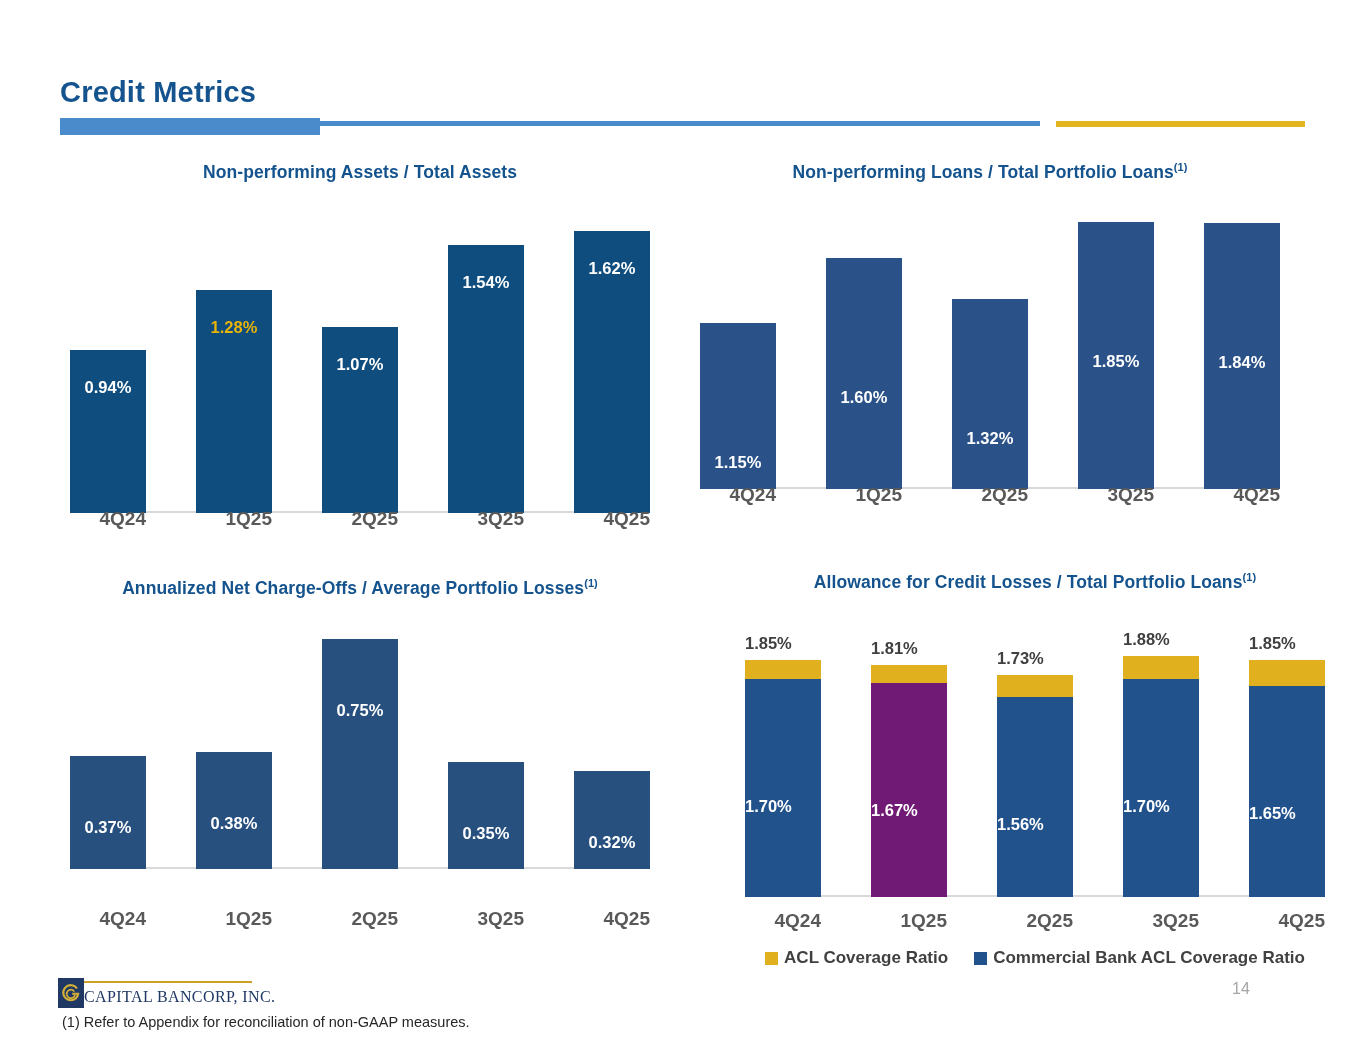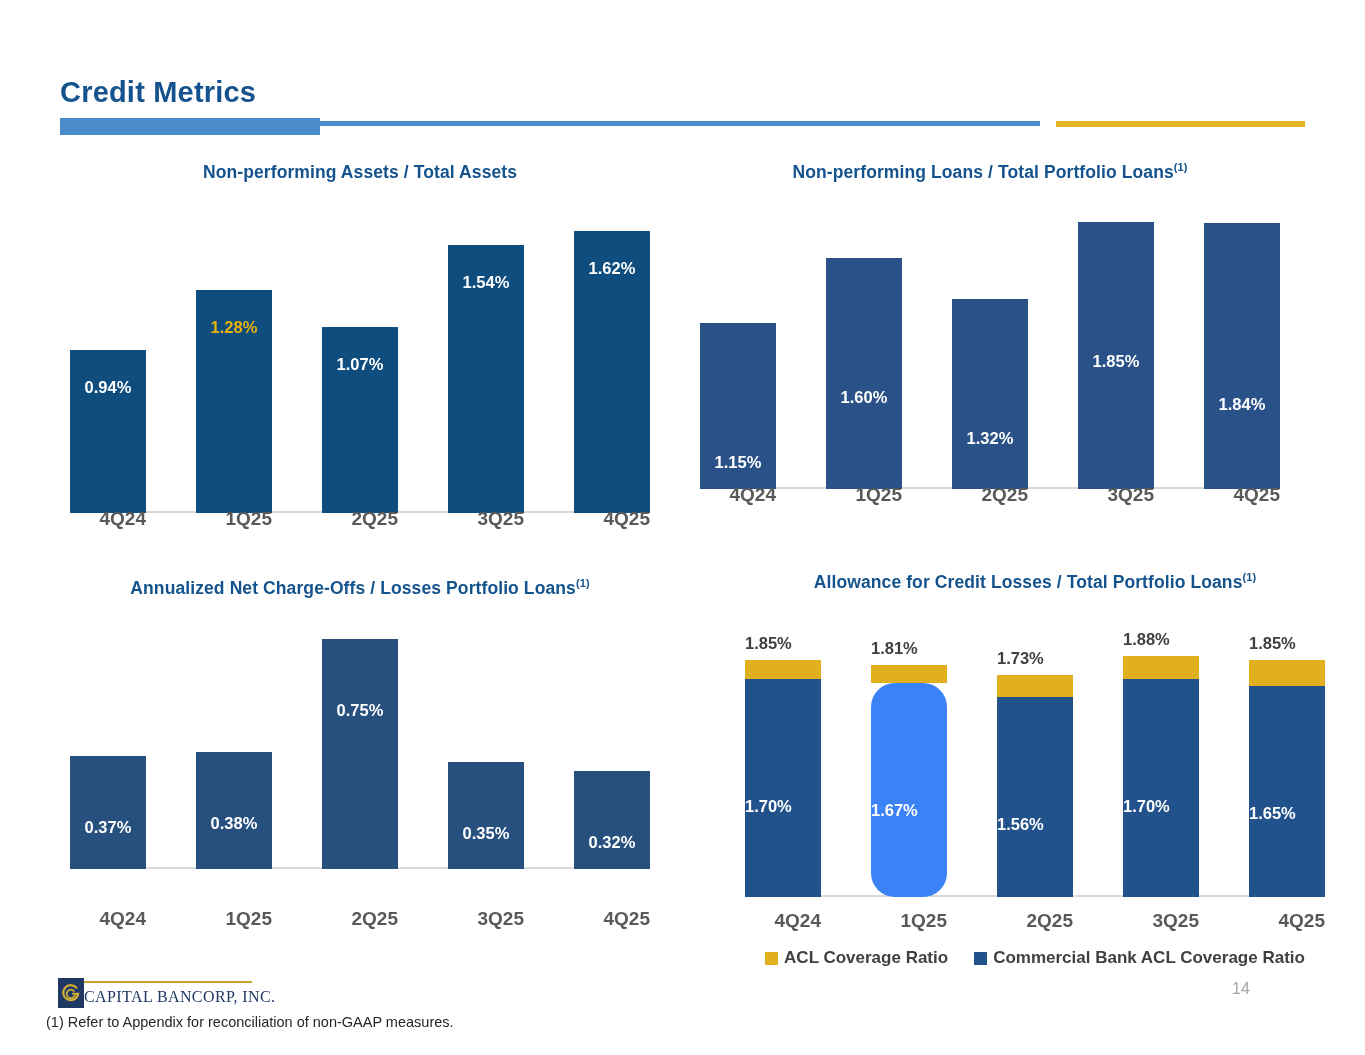--- a/index.html
+++ b/index.html
@@ -184,21 +184,21 @@
   .logo-text {
     font-family: "Liberation Serif", serif;
     font-size: 16px;
     color: #1F3864;
     letter-spacing: 0.4px;
     white-space: nowrap;
   }
 
   .footnote {
     position: absolute;
-    left: 46px;
+    left: 62px;
     top: 1014px;
     font-size: 14.5px;
     color: #262626;
   }
 
   .page-number {
     position: absolute;
     left: 1232px;
     top: 980px;
     font-size: 16px;
@@ -280,37 +280,37 @@
               <span class="bar-inner-label" style="top: 130px; color: rgb(255, 255, 255);">1.32%</span>
             </div>
           </div>
           <div class="bar-slot" style="width: 76px;">
             <div class="bar" style="height: 93.4343%; background: rgb(43, 82, 136);">
               <span class="bar-inner-label" style="top: 130px; color: rgb(255, 255, 255);">1.85%</span>
             </div>
           </div>
           <div class="bar-slot" style="width: 76px;">
             <div class="bar" style="height: 92.9293%; background: rgb(43, 82, 136);">
-              <span class="bar-inner-label" style="top: 130px; color: rgb(255, 255, 255); margin-top: 42px;">1.84%</span>
+              <span class="bar-inner-label" style="top: 130px; color: rgb(255, 255, 255);">1.84%</span>
             </div>
           </div>
         </div>
     </div>
     <div class="cat-labels" style="top:324px;" id="c1-cats">
         <div style="width: 76px;">4Q24</div>
         <div style="width: 76px;">1Q25</div>
         <div style="width: 76px;">2Q25</div>
         <div style="width: 76px;">3Q25</div>
         <div style="width: 76px;">4Q25</div>
       </div>
   </div>
 
   <div class="panel" style="left:70px; top:576px; width:580px; height:400px;">
     <div class="panel-title" style="padding:0 22px;">
-      <span>Annualized Net Charge-Offs / Losses Portfolio Loans</span><sup>(1)</sup>
+      <span>Annualized Net Charge-Offs / Average Portfolio Losses</span><sup>(1)</sup>
     </div>
     <div class="plot" style="height:252px; margin-top:18px;">
       <div class="axis-line" style="bottom:0;"></div>
       <div class="bars" id="c2-bars">
           <div class="bar-slot" style="width: 76px;">
             <div class="bar" style="height: 45.122%; background: rgb(39, 80, 127);">
               <span class="bar-inner-label" style="top: 62px; color: rgb(255, 255, 255);">0.37%</span>
             </div>
           </div>
           <div class="bar-slot" style="width: 76px;">
@@ -357,21 +357,21 @@
               <div style="background: rgb(224, 176, 30); width: 100%; height: 8.10811%;"></div>
               <div style="background: rgb(34, 82, 140); width: 100%; height: 91.8919%; position: relative;">
                 <span class="bar-inner-label" style="top: 118px;">1.70%</span>
               </div>
             </div>
           </div>
           <div class="bar-slot" style="width: 76px;">
             <div class="bar" style="flex-direction: column; justify-content: flex-end; height: 85.3774%;">
               <span class="bar-top-label">1.81%</span>
               <div style="background: rgb(224, 176, 30); width: 100%; height: 7.73481%;"></div>
-              <div style="background: #3b82f6; width: 100%; height: 92.2652%; position: relative; border-radius: 24px;">
+              <div style="background: #701a75; width: 100%; height: 92.2652%; position: relative;">
                 <span class="bar-inner-label" style="top: 118px;">1.67%</span>
               </div>
             </div>
           </div>
           <div class="bar-slot" style="width: 76px;">
             <div class="bar" style="flex-direction: column; justify-content: space-between; height: 81.6038%;">
               <span class="bar-top-label">1.73%</span>
               <div style="background: rgb(224, 176, 30); width: 100%; height: 9.82659%;"></div>
               <div style="background: rgb(34, 82, 140); width: 100%; height: 90.1734%; position: relative;">
                 <span class="bar-inner-label" style="top: 118px;">1.56%</span>

